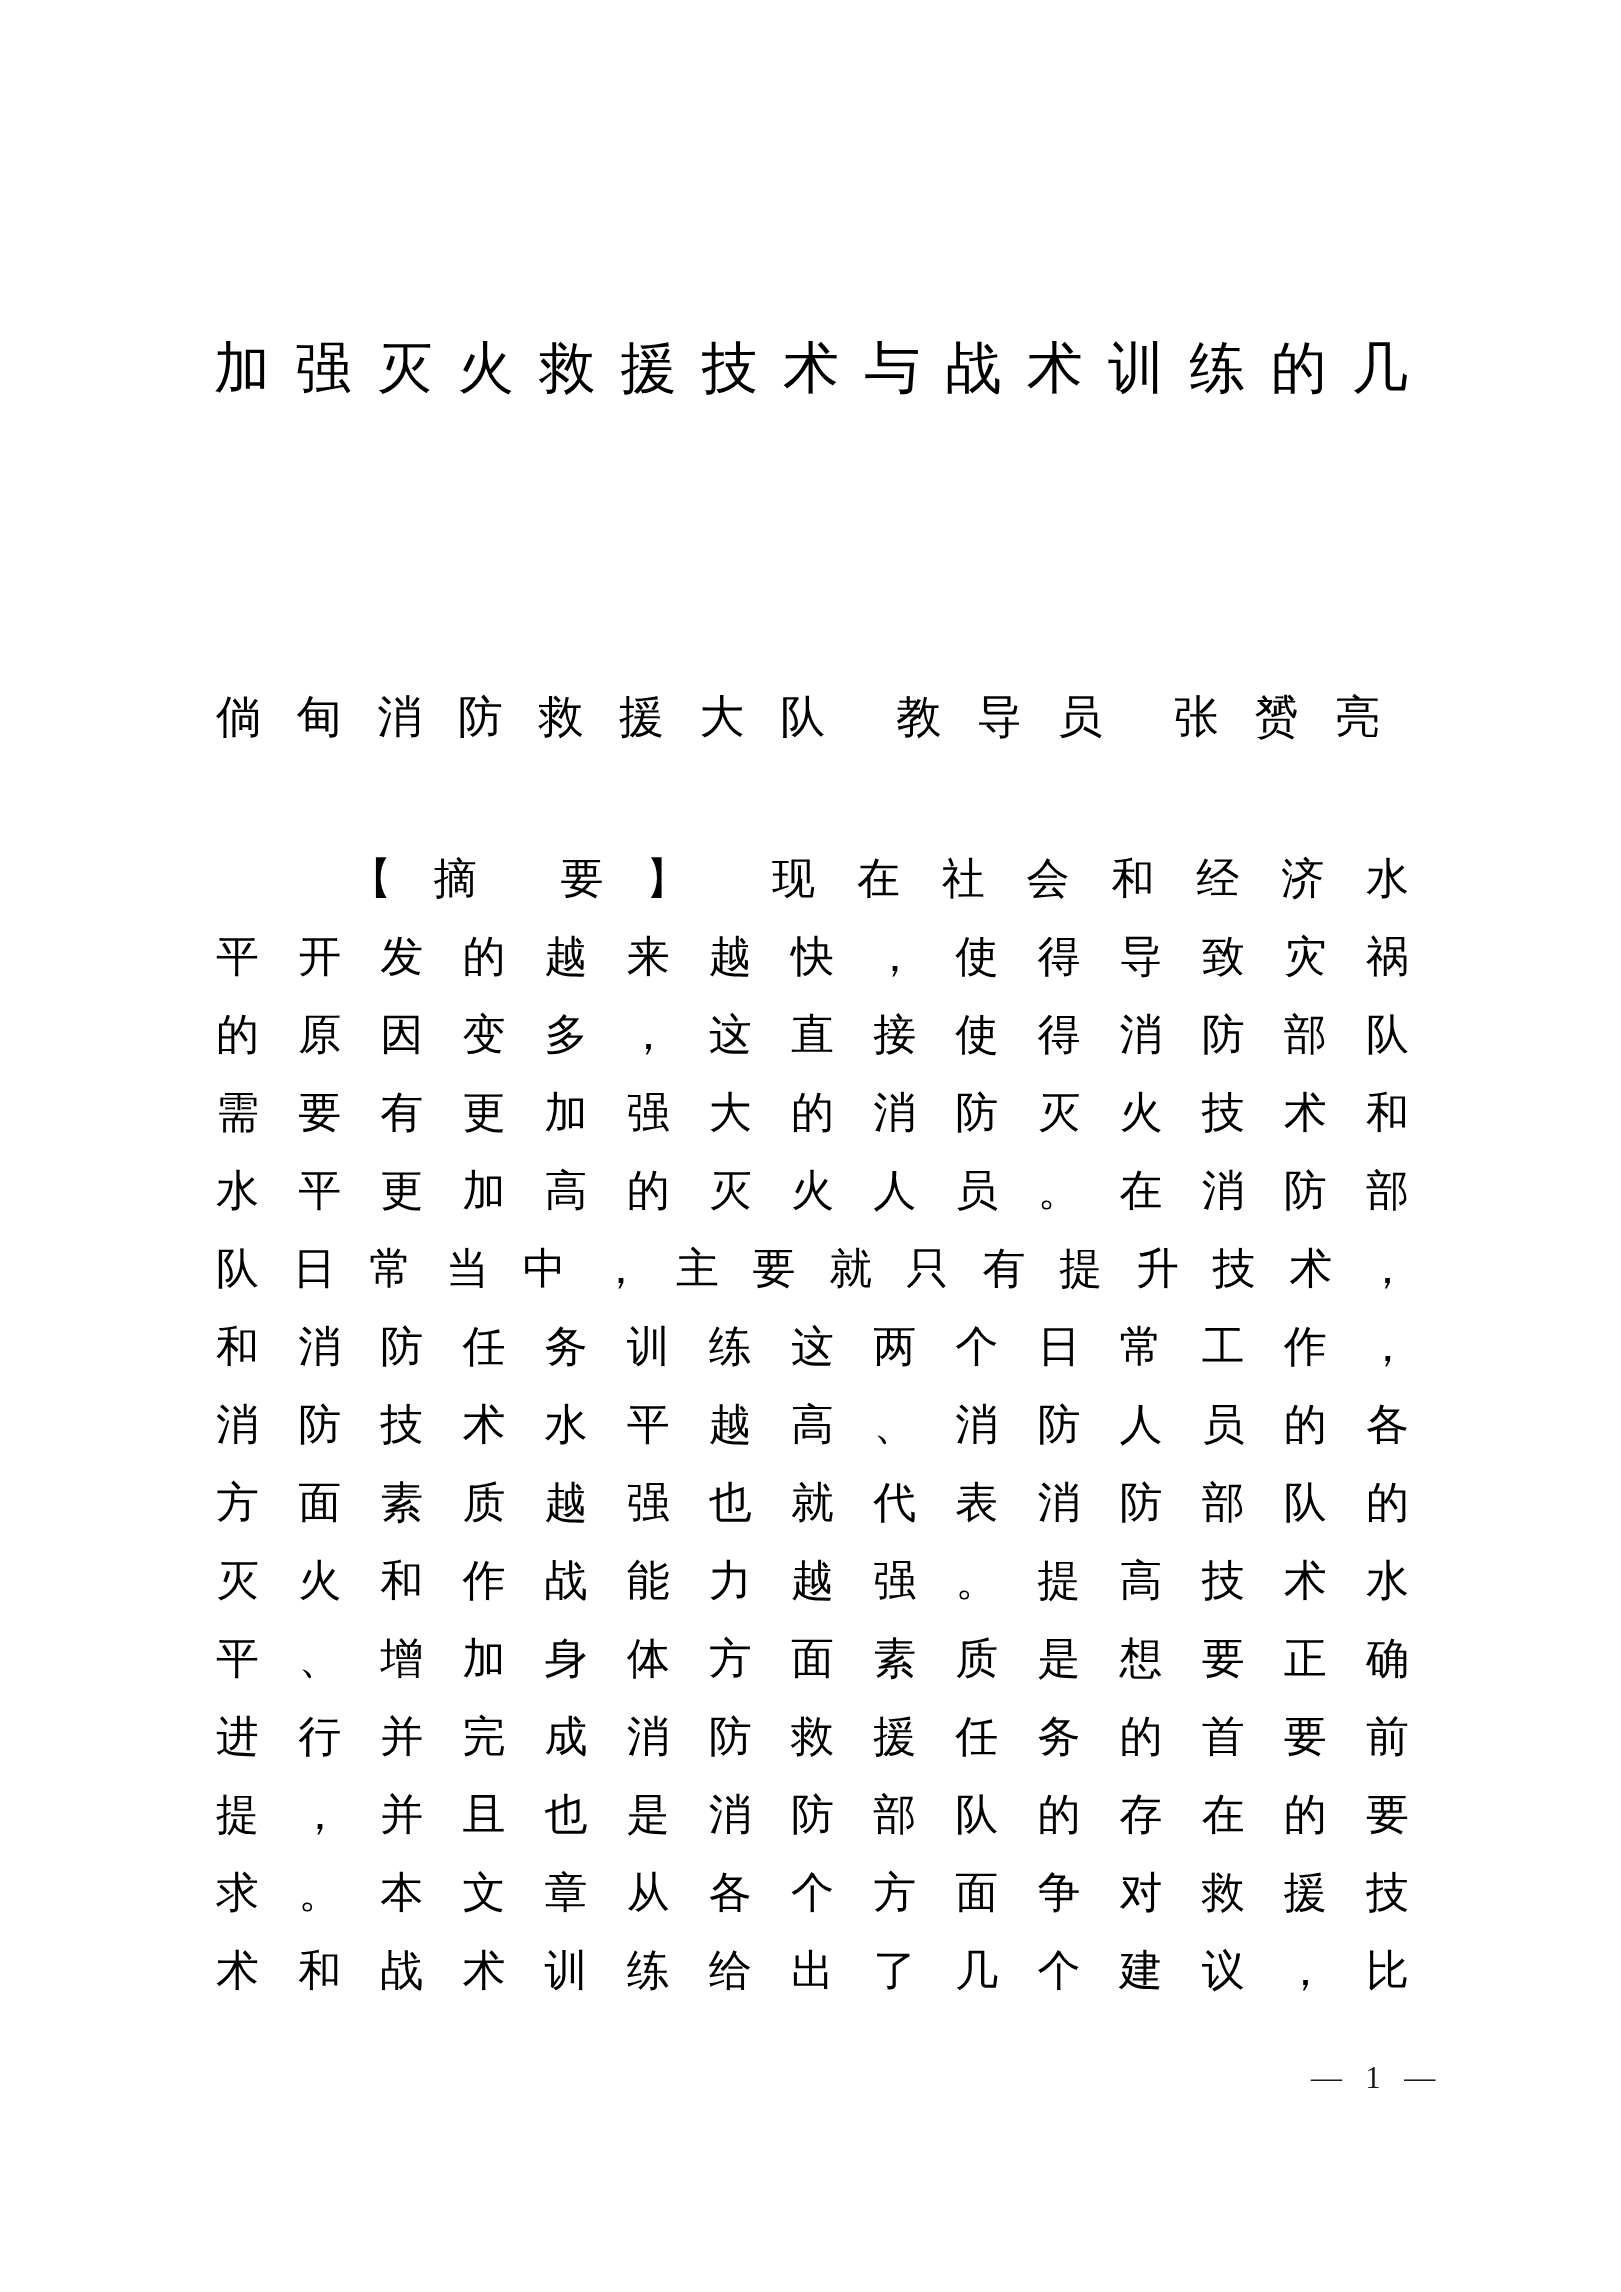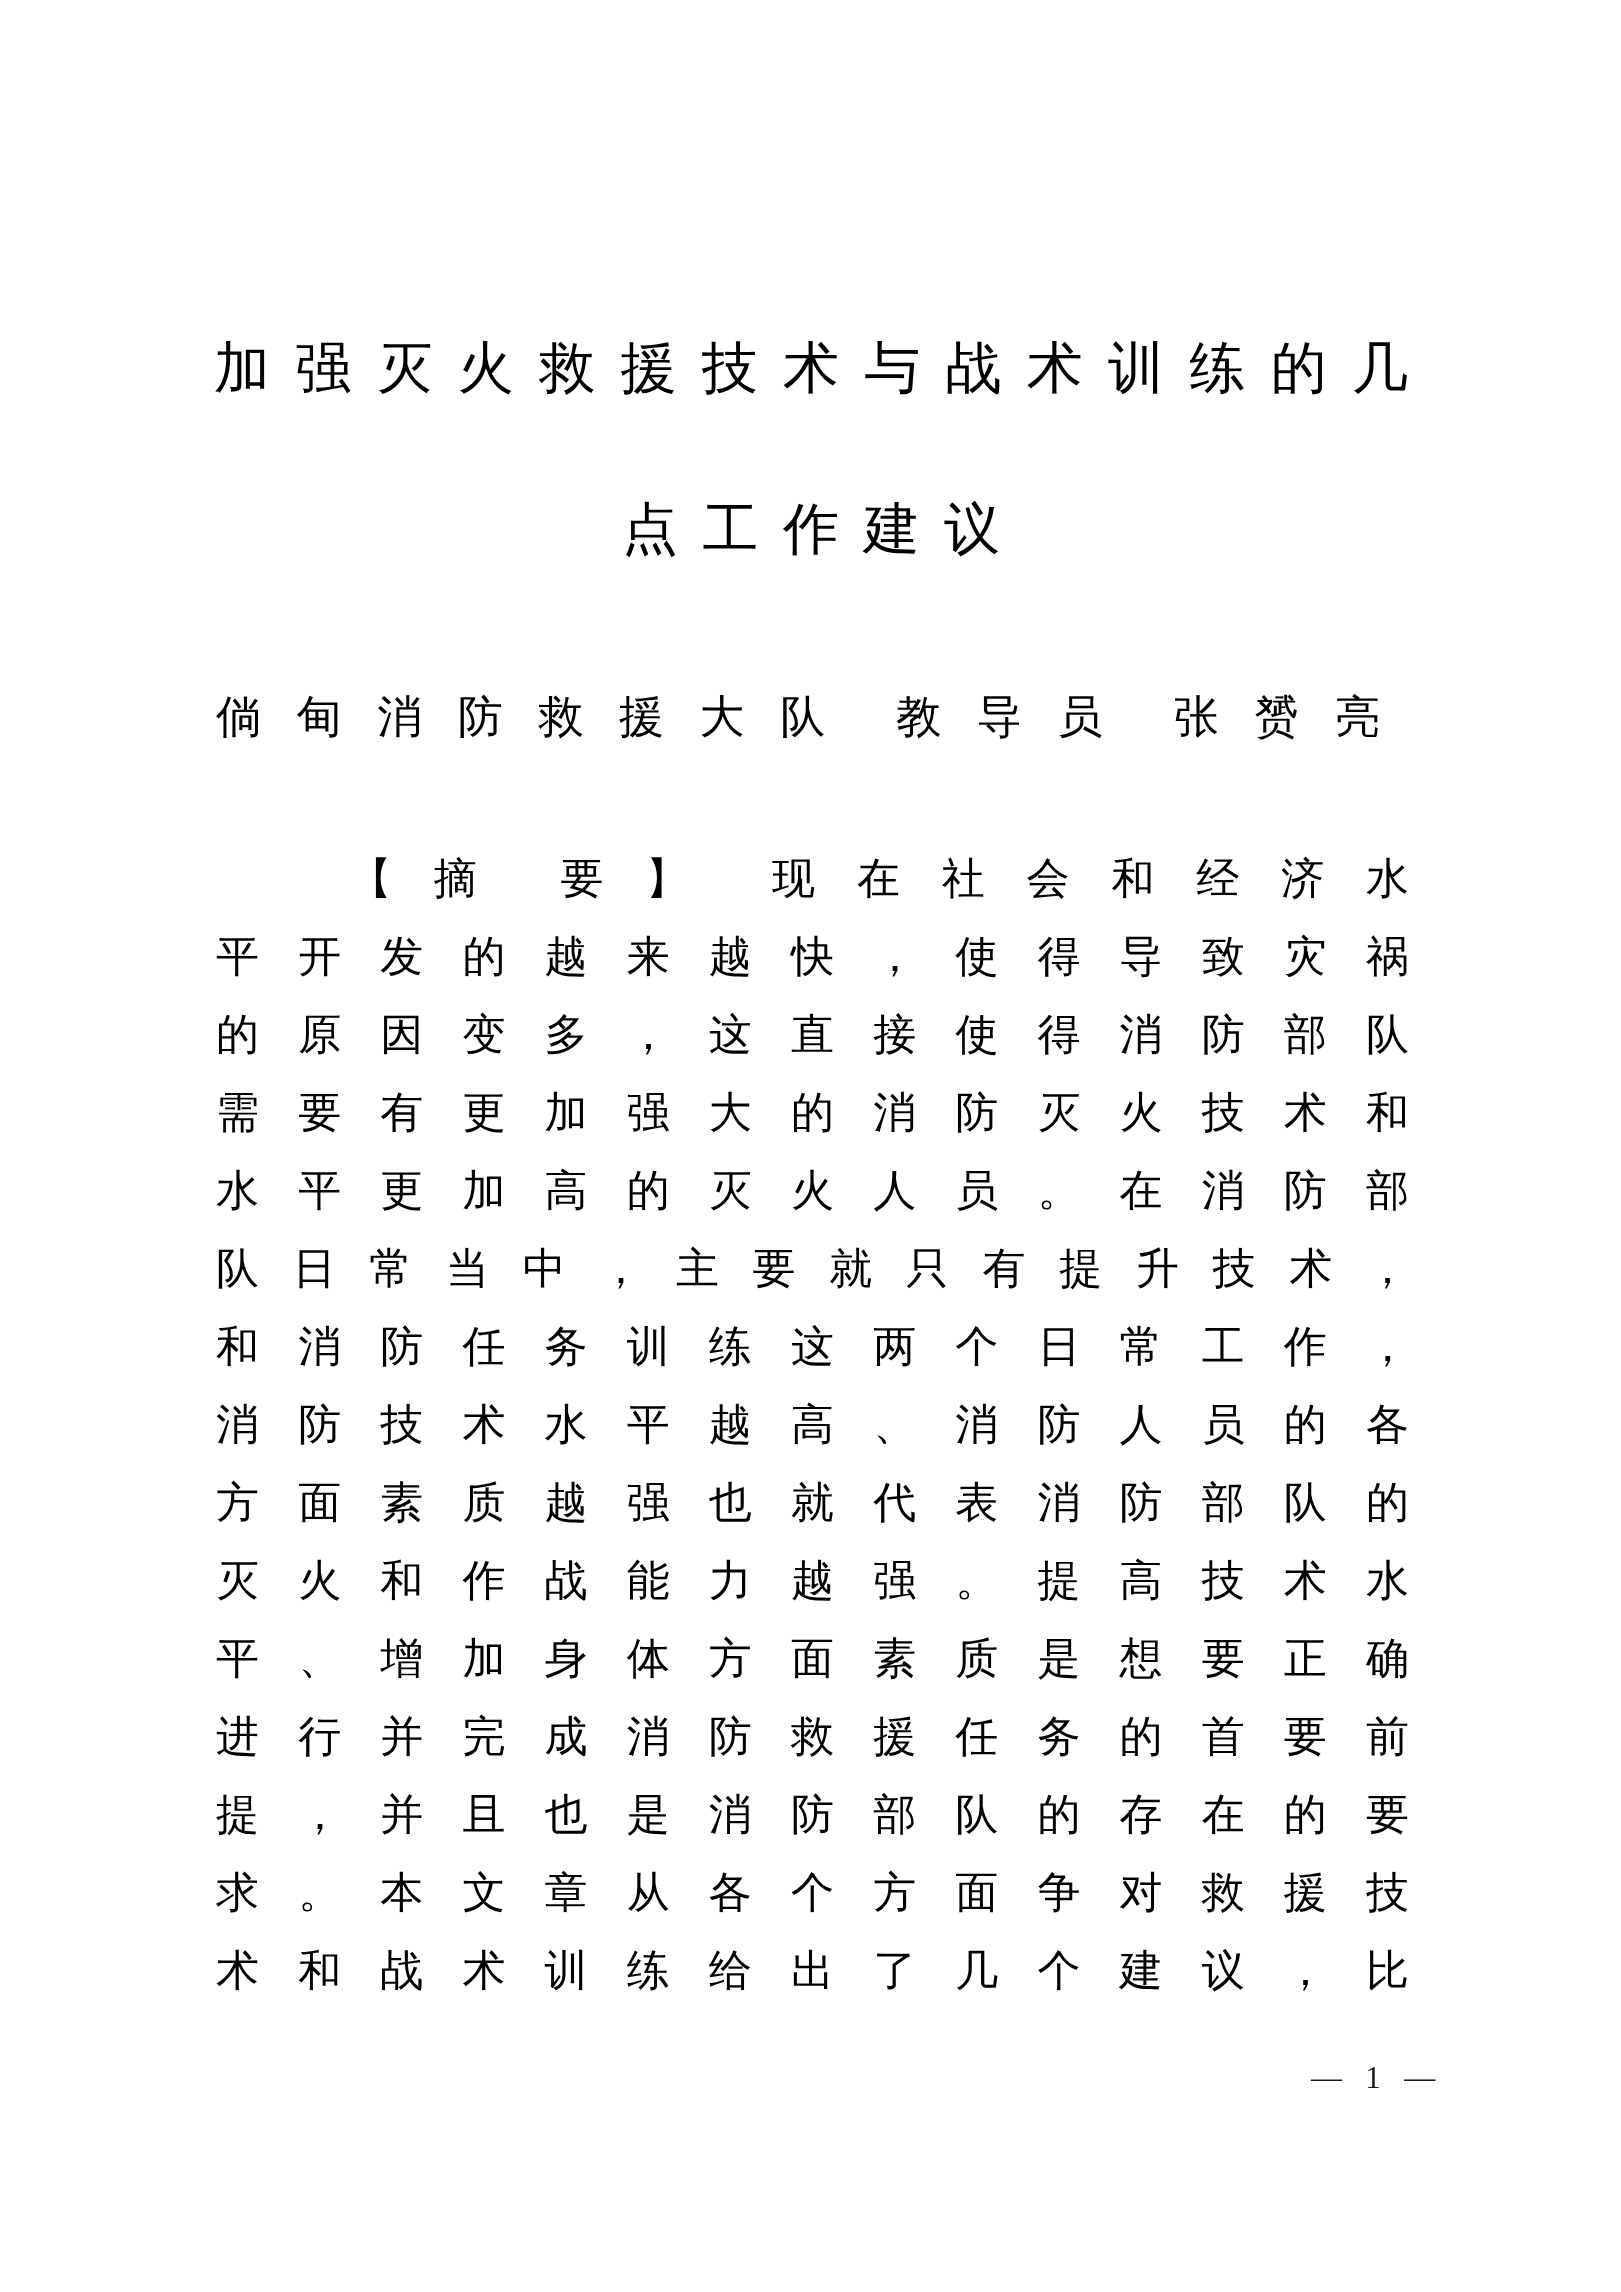--- a/index.html
+++ b/index.html
@@ -91,21 +91,20 @@
         <span>技</span>
         <span>术</span>
         <span>与</span>
         <span>战</span>
         <span>术</span>
         <span>训</span>
         <span>练</span>
         <span>的</span>
         <span>几</span>
       </div>
-    <div class="title-line2">点工作建议</div>
   </div>
 
   <div class="byline char-line">
       <span>倘</span>
       <span>甸</span>
       <span>消</span>
       <span>防</span>
       <span>救</span>
       <span>援</span>
       <span>大</span>

